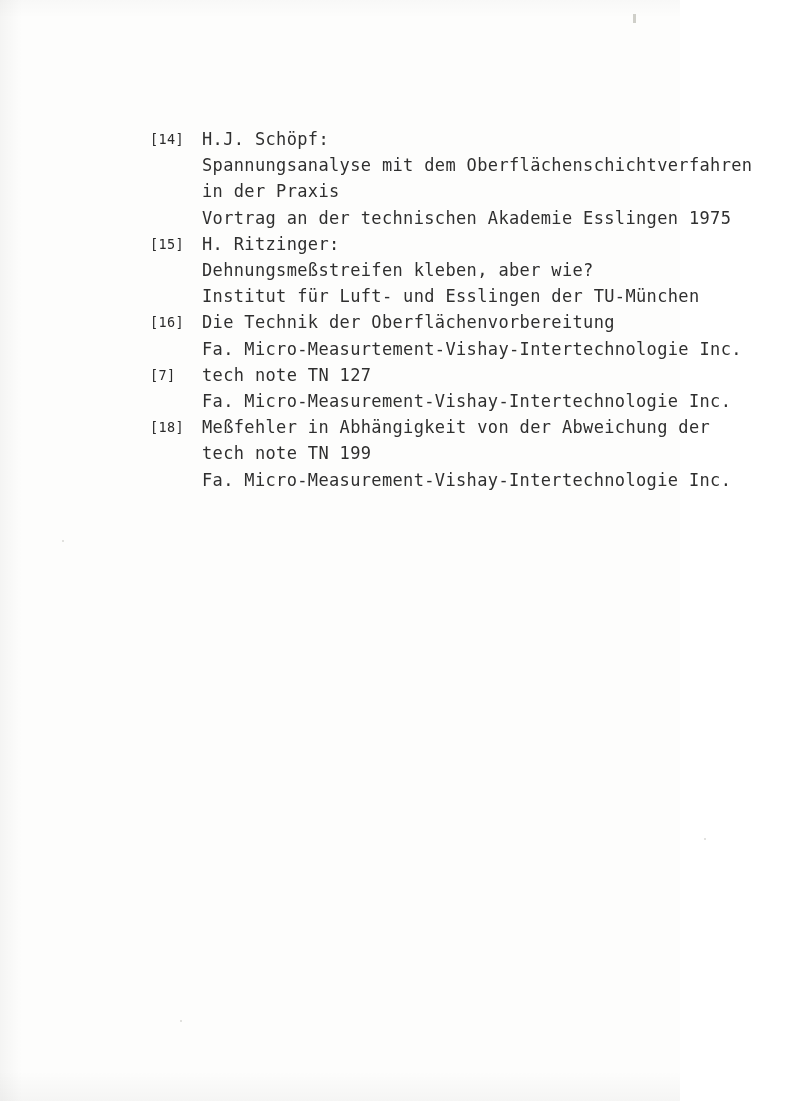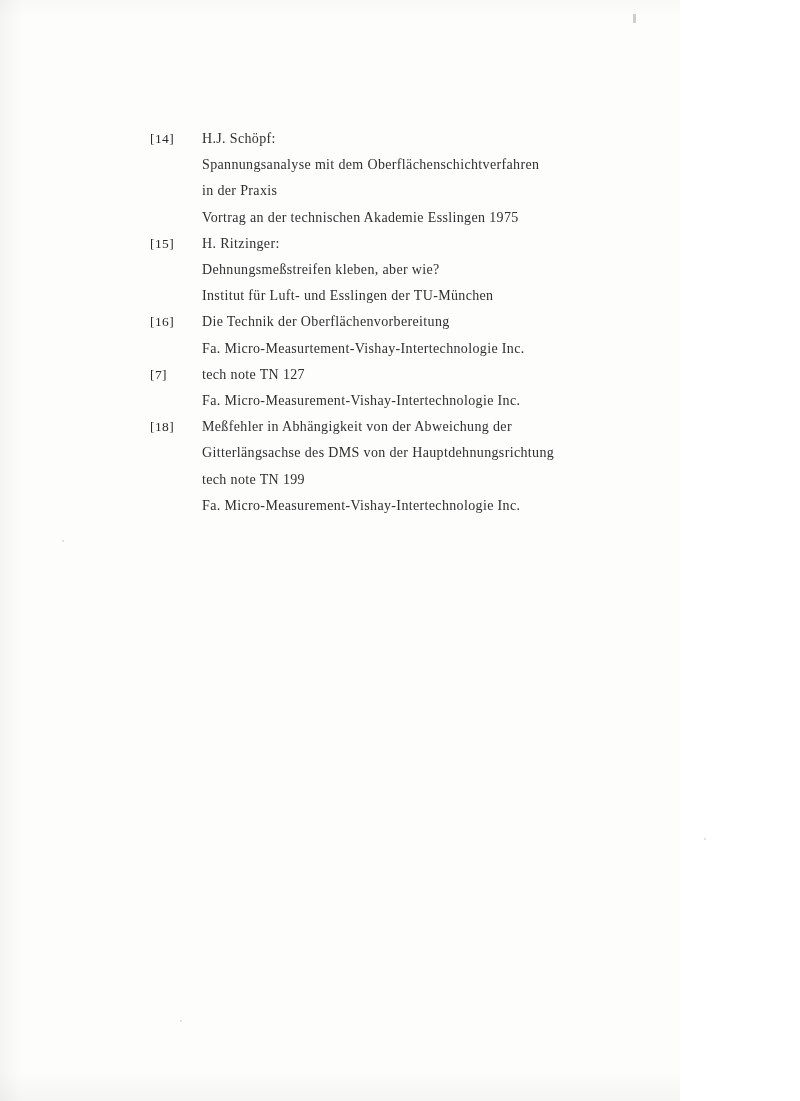--- a/index.html
+++ b/index.html
@@ -15,21 +15,20 @@
     position: relative;
     overflow: hidden;
   }
   .page {
     position: absolute;
     top: 0;
     left: 0;
     width: 680px;
     height: 1101px;
     background: #fdfdfc;
-    font-family: Liberation Serif, serif;
   }
   
   .scan-tint {
     position: absolute;
     inset: 0;
     background:
       linear-gradient(to right, rgba(0,0,0,0.035) 0px, rgba(0,0,0,0.0) 22px),
       linear-gradient(to bottom, rgba(0,0,0,0.02) 0px, rgba(0,0,0,0) 18px),
       linear-gradient(to top, rgba(0,0,0,0.03) 0px, rgba(0,0,0,0) 30px);
     pointer-events: none;
@@ -59,21 +58,21 @@
     letter-spacing: .4px;
     color: #2a2a2a;
     text-align: left;
     white-space: nowrap;
   }
   .ref-lines {
     flex: 1 1 auto;
     padding-left: 4px;
   }
   .ref-line {
-    font-size: 14px;
+    font-size: 17px;
     line-height: 26.2px;
     letter-spacing: .35px;
     color: #2f2f2f;
     white-space: nowrap;
   }
   .corner-mark {
     position: absolute;
     top: 14px;
     right: 44px;
     width: 3px;
@@ -126,20 +125,19 @@
       <div class="ref-lines">
         <div class="ref-line">tech note TN 127</div>
         <div class="ref-line">Fa. Micro-Measurement-Vishay-Intertechnologie Inc.</div>
       </div>
     </div>
 
     <div class="ref">
       <div class="ref-num">[18]</div>
       <div class="ref-lines">
         <div class="ref-line">Meßfehler in Abhängigkeit von der Abweichung der</div>
-        <div class="ref-line">Gitterlängsachse des DMS von der Hauptdehnungsrichtung</div>
         <div class="ref-line">tech note TN 199</div>
         <div class="ref-line">Fa. Micro-Measurement-Vishay-Intertechnologie Inc.</div>
       </div>
     </div>
 
   </div>
 </div>
 
 </body></html>

